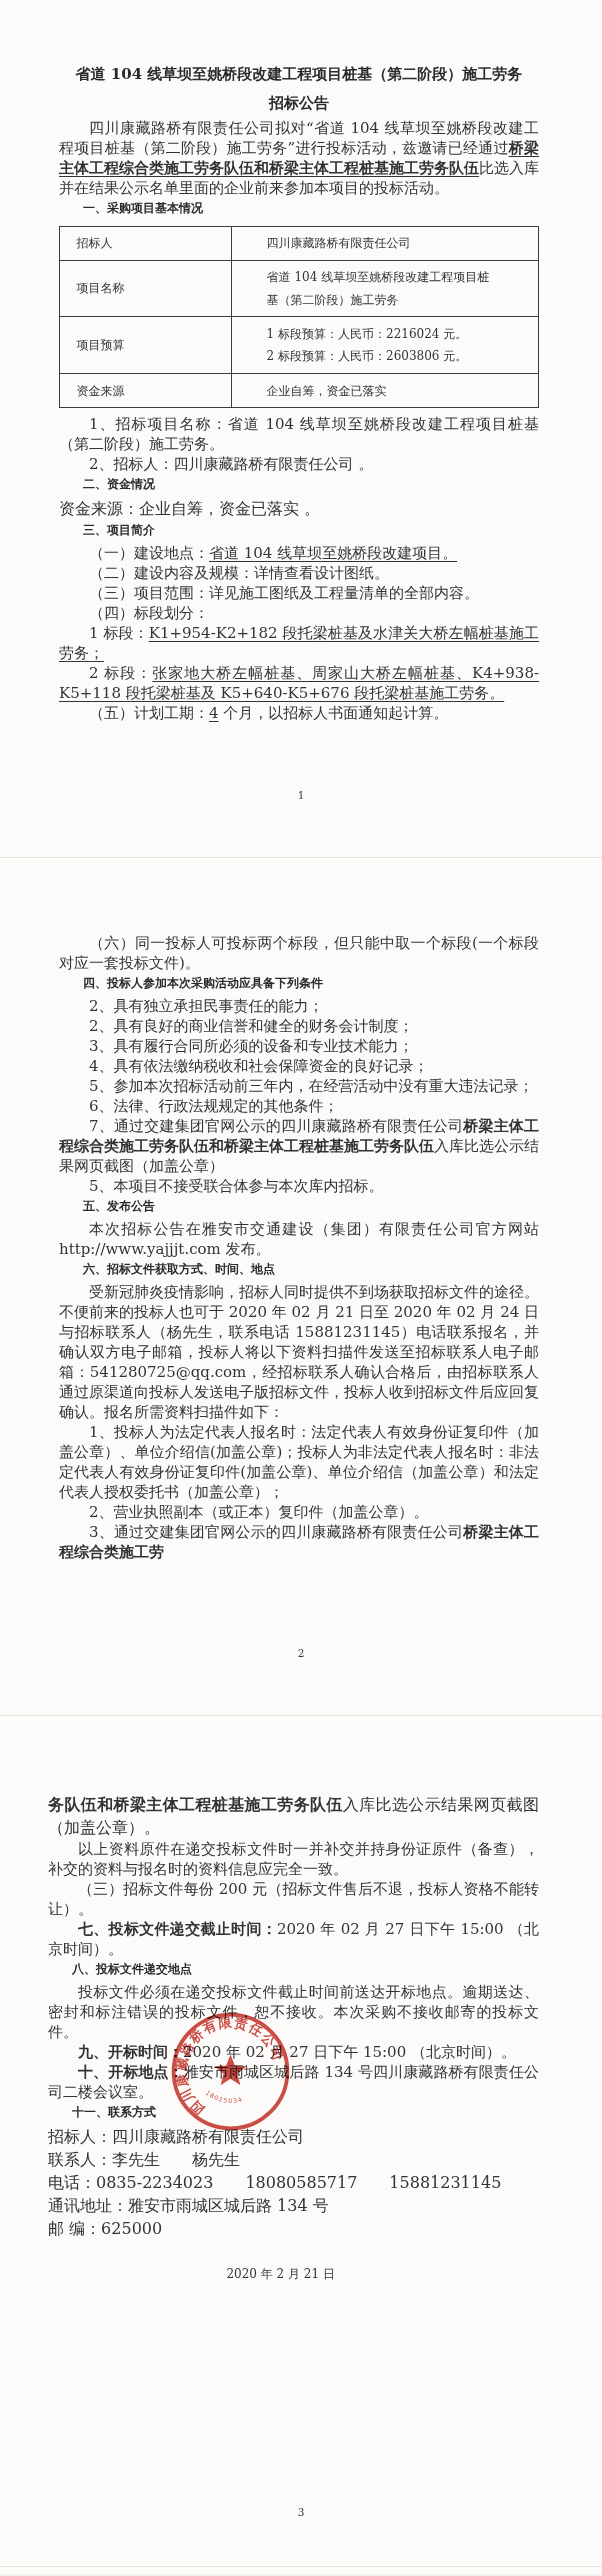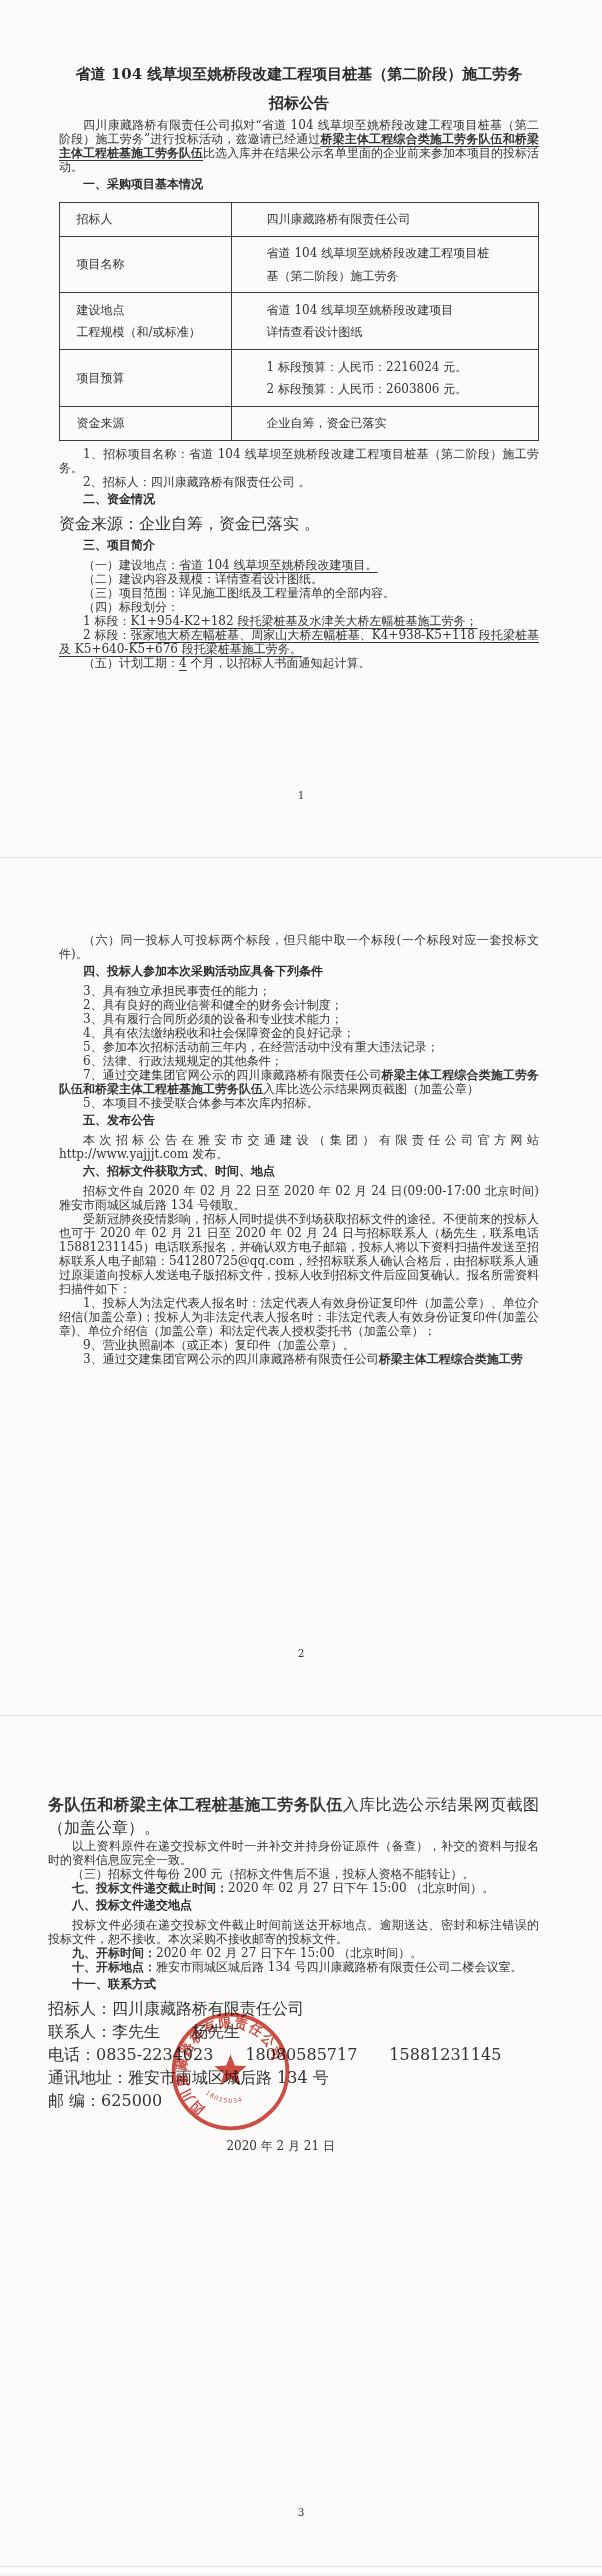--- a/index.html
+++ b/index.html
@@ -9,21 +9,21 @@
   .page{position:relative;height:858px;box-sizing:border-box;padding:0 63px 0 59px;
         overflow:hidden;background:#fcfbf9;border-bottom:0.8px solid #e4e1da;}
   .page:last-child{border-bottom:none;padding-left:48px;}
   .page:last-child::after{content:"";position:absolute;left:0;right:0;bottom:6.8px;height:0.8px;background:#e7e4dd;}
   #page-1 .content{padding-top:60px;}
   #page-2 .content{padding-top:75px;}
   #page-3 .content{padding-top:77px;}
   .doc-title{text-align:center;font-weight:bold;font-size:15px;line-height:29px;color:#2b2b2b;}
   .doc-heading{font-weight:bold;font-family:Liberation Mono, monospace;
                font-size:12px;line-height:23px;text-indent:2em;color:#2b2b2b;}
-  .doc-para{font-size:12px;line-height:14px;text-indent:2em;text-align:justify;}
+  .doc-para{font-size:15px;line-height:20px;text-indent:2em;text-align:justify;}
   .doc-flush{font-size:16px;line-height:23px;text-align:justify;}
   .doc-date{font-size:12px;line-height:23px;text-align:center;padding-right:25.6px;margin-top:23px;}
   .run-b{font-weight:bold;font-family:"DejaVu Sans","Liberation Sans",sans-serif;}
   .run-u{text-decoration:underline;text-underline-offset:3px;text-decoration-thickness:1.1px;}
   .info-table{width:100%;border-collapse:collapse;margin:4.5px 0 6px;font-size:12px;padding-left:40px;}
   .info-table td{border:0.8px solid #3c3c3c;padding:5.3px 7.5px;vertical-align:middle;background:#fcfbf9;}
   .info-table td.label{width:147px;padding-left:16.6px;}
   .info-table td.value{padding-left:10.5px;}
   .cell-line{line-height:22.6px;}
   .info-table td.value .cell-line{text-indent:2em;}
@@ -61,30 +61,20 @@
               <td class="label">
                 <div class="cell-line">项目名称</div>
               </td>
               <td class="value">
                 <div class="cell-line">省道 104 线草坝至姚桥段改建工程项目桩</div>
                 <div class="cell-line">基（第二阶段）施工劳务</div>
               </td>
             </tr>
             <tr>
               <td class="label">
-                <div class="cell-line">建设地点</div>
-                <div class="cell-line">工程规模（和/或标准）</div>
-              </td>
-              <td class="value">
-                <div class="cell-line">省道 104 线草坝至姚桥段改建项目</div>
-                <div class="cell-line">详情查看设计图纸</div>
-              </td>
-            </tr>
-            <tr>
-              <td class="label">
                 <div class="cell-line">项目预算</div>
               </td>
               <td class="value">
                 <div class="cell-line">1 标段预算：人民币：2216024 元。</div>
                 <div class="cell-line">2 标段预算：人民币：2603806 元。</div>
               </td>
             </tr>
             <tr>
               <td class="label">
                 <div class="cell-line">资金来源</div>
@@ -108,35 +98,34 @@
         <div class="doc-para"><span>2 标段：</span><span class="run-u">张家地大桥左幅桩基、周家山大桥左幅桩基、K4+938-K5+118 段托梁桩基及 K5+640-K5+676 段托梁桩基施工劳务。</span></div>
         <div class="doc-para"><span>（五）计划工期：</span><span class="run-u">4</span><span> 个月，以招标人书面通知起计算。</span></div>
       </div>
     <div class="page-number">1</div>
   </section>
 
   <section class="page" id="page-2">
     <div class="content">
         <div class="doc-para">（六）同一投标人可投标两个标段，但只能中取一个标段(一个标段对应一套投标文件)。</div>
         <div class="doc-heading">四、投标人参加本次采购活动应具备下列条件</div>
-        <div class="doc-para">3、具有独立承担民事责任的能力；</div>
+        <div class="doc-para">2、具有独立承担民事责任的能力；</div>
         <div class="doc-para">2、具有良好的商业信誉和健全的财务会计制度；</div>
         <div class="doc-para">3、具有履行合同所必须的设备和专业技术能力；</div>
         <div class="doc-para">4、具有依法缴纳税收和社会保障资金的良好记录；</div>
         <div class="doc-para">5、参加本次招标活动前三年内，在经营活动中没有重大违法记录；</div>
         <div class="doc-para">6、法律、行政法规规定的其他条件；</div>
         <div class="doc-para"><span>7、通过交建集团官网公示的四川康藏路桥有限责任公司</span><span class="run-b">桥梁主体工程综合类施工劳务队伍和桥梁主体工程桩基施工劳务队伍</span><span>入库比选公示结果网页截图（加盖公章）</span></div>
         <div class="doc-para">5、本项目不接受联合体参与本次库内招标。</div>
         <div class="doc-heading">五、发布公告</div>
         <div class="doc-para">本次招标公告在雅安市交通建设（集团）有限责任公司官方网站 http://www.yajjjt.com 发布。</div>
         <div class="doc-heading">六、招标文件获取方式、时间、地点</div>
-        <div class="doc-para">招标文件自 2020 年 02 月 22 日至 2020 年 02 月 24 日(09:00-17:00 北京时间) 雅安市雨城区城后路 134 号领取。</div>
         <div class="doc-para">受新冠肺炎疫情影响，招标人同时提供不到场获取招标文件的途径。不便前来的投标人也可于 2020 年 02 月 21 日至 2020 年 02 月 24 日与招标联系人（杨先生，联系电话 15881231145）电话联系报名，并确认双方电子邮箱，投标人将以下资料扫描件发送至招标联系人电子邮箱：541280725@qq.com，经招标联系人确认合格后，由招标联系人通过原渠道向投标人发送电子版招标文件，投标人收到招标文件后应回复确认。报名所需资料扫描件如下：</div>
         <div class="doc-para">1、投标人为法定代表人报名时：法定代表人有效身份证复印件（加盖公章）、单位介绍信(加盖公章)；投标人为非法定代表人报名时：非法定代表人有效身份证复印件(加盖公章)、单位介绍信（加盖公章）和法定代表人授权委托书（加盖公章）；</div>
-        <div class="doc-para">9、营业执照副本（或正本）复印件（加盖公章）。</div>
+        <div class="doc-para">2、营业执照副本（或正本）复印件（加盖公章）。</div>
         <div class="doc-para"><span>3、通过交建集团官网公示的四川康藏路桥有限责任公司</span><span class="run-b">桥梁主体工程综合类施工劳</span></div>
       </div>
     <div class="page-number">2</div>
   </section>
 
   <section class="page" id="page-3">
     <div class="content">
         <div class="doc-flush"><span class="run-b">务队伍和桥梁主体工程桩基施工劳务队伍</span><span>入库比选公示结果网页截图（加盖公章）。</span></div>
         <div class="doc-para">以上资料原件在递交投标文件时一并补交并持身份证原件（备查），补交的资料与报名时的资料信息应完全一致。</div>
         <div class="doc-para">（三）招标文件每份 200 元（招标文件售后不退，投标人资格不能转让）。</div>

